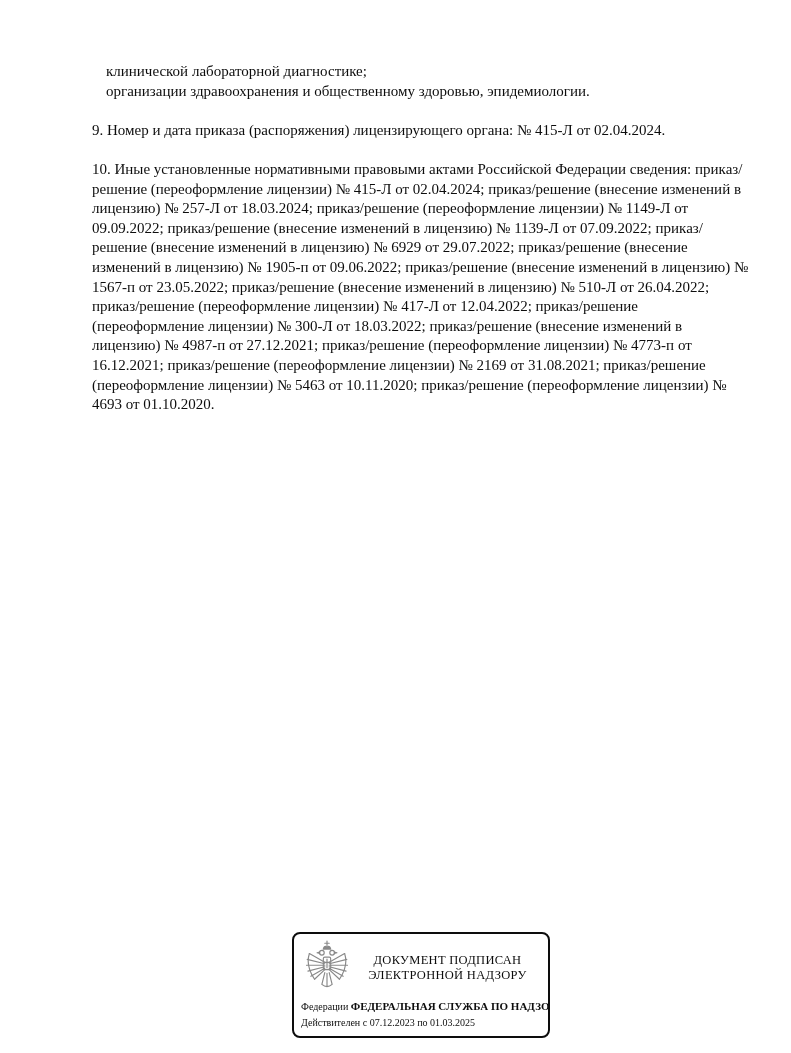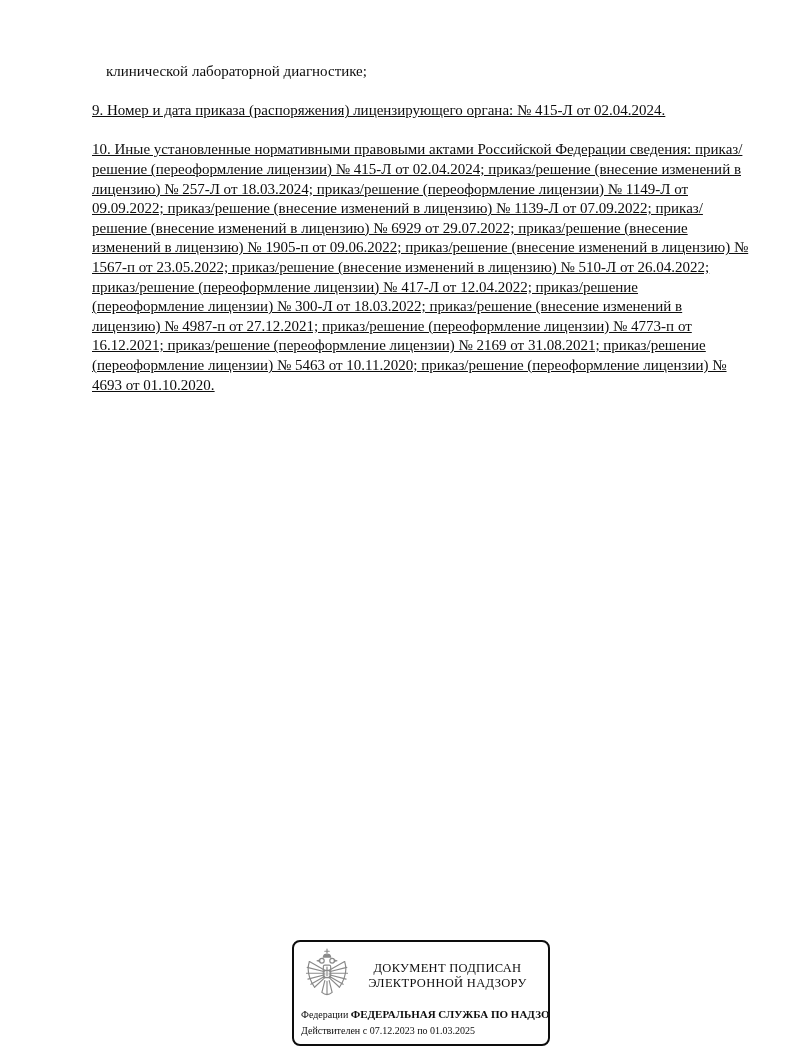--- a/index.html
+++ b/index.html
@@ -24,35 +24,33 @@
     font-size: 15px;
     line-height: 19.6px;
     text-align: left;
   }
   .sublist {
     padding-left: 14px;
     margin: 0 0 19.6px 0;
   }
   .para {
     margin: 0 0 19.6px 0;
-    text-decoration: underline;
   }
   
   .stamp {
     position: absolute;
     left: 292px;
     top: 932px;
     width: 258px;
     height: 106px;
     box-sizing: border-box;
     border: 2.5px solid #0d0d0d;
     border-radius: 8px;
     background: #ffffff;
     overflow: hidden;
-    margin-top: 8px;
   }
   .stamp-head {
     display: flex;
     align-items: center;
     padding: 6px 6px 0 11px;
     gap: 8px;
   }
   .stamp-emblem {
     flex: 0 0 auto;
   }
@@ -77,20 +75,21 @@
 </style>
 </head>
 <body>
 
 <div class="page">
 
   <div class="content">
 
     <div class="sublist">
       <div>клинической лабораторной диагностике;</div>
+      <div>организации здравоохранения и общественному здоровью, эпидемиологии.</div>
     </div>
 
     <p class="para">9. Номер и дата приказа (распоряжения) лицензирующего органа: № 415-Л от 02.04.2024.</p>
 
     <p class="para">10. Иные установленные нормативными правовыми актами Российской Федерации сведения: приказ/решение (переоформление лицензии) № 415-Л от 02.04.2024; приказ/решение (внесение изменений в лицензию) № 257-Л от 18.03.2024; приказ/решение (переоформление лицензии) № 1149-Л от 09.09.2022; приказ/решение (внесение изменений в лицензию) № 1139-Л от 07.09.2022; приказ/решение (внесение изменений в лицензию) № 6929 от 29.07.2022; приказ/решение (внесение изменений в лицензию) № 1905-п от 09.06.2022; приказ/решение (внесение изменений в лицензию) № 1567-п от 23.05.2022; приказ/решение (внесение изменений в лицензию) № 510-Л от 26.04.2022; приказ/решение (переоформление лицензии) № 417-Л от 12.04.2022; приказ/решение (переоформление лицензии) № 300-Л от 18.03.2022; приказ/решение (внесение изменений в лицензию) № 4987-п от 27.12.2021; приказ/решение (переоформление лицензии) № 4773-п от 16.12.2021; приказ/решение (переоформление лицензии) № 2169 от 31.08.2021; приказ/решение (переоформление лицензии) № 5463 от 10.11.2020; приказ/решение (переоформление лицензии) № 4693 от 01.10.2020.</p>
 
 
   </div>
 
   <div class="stamp">

